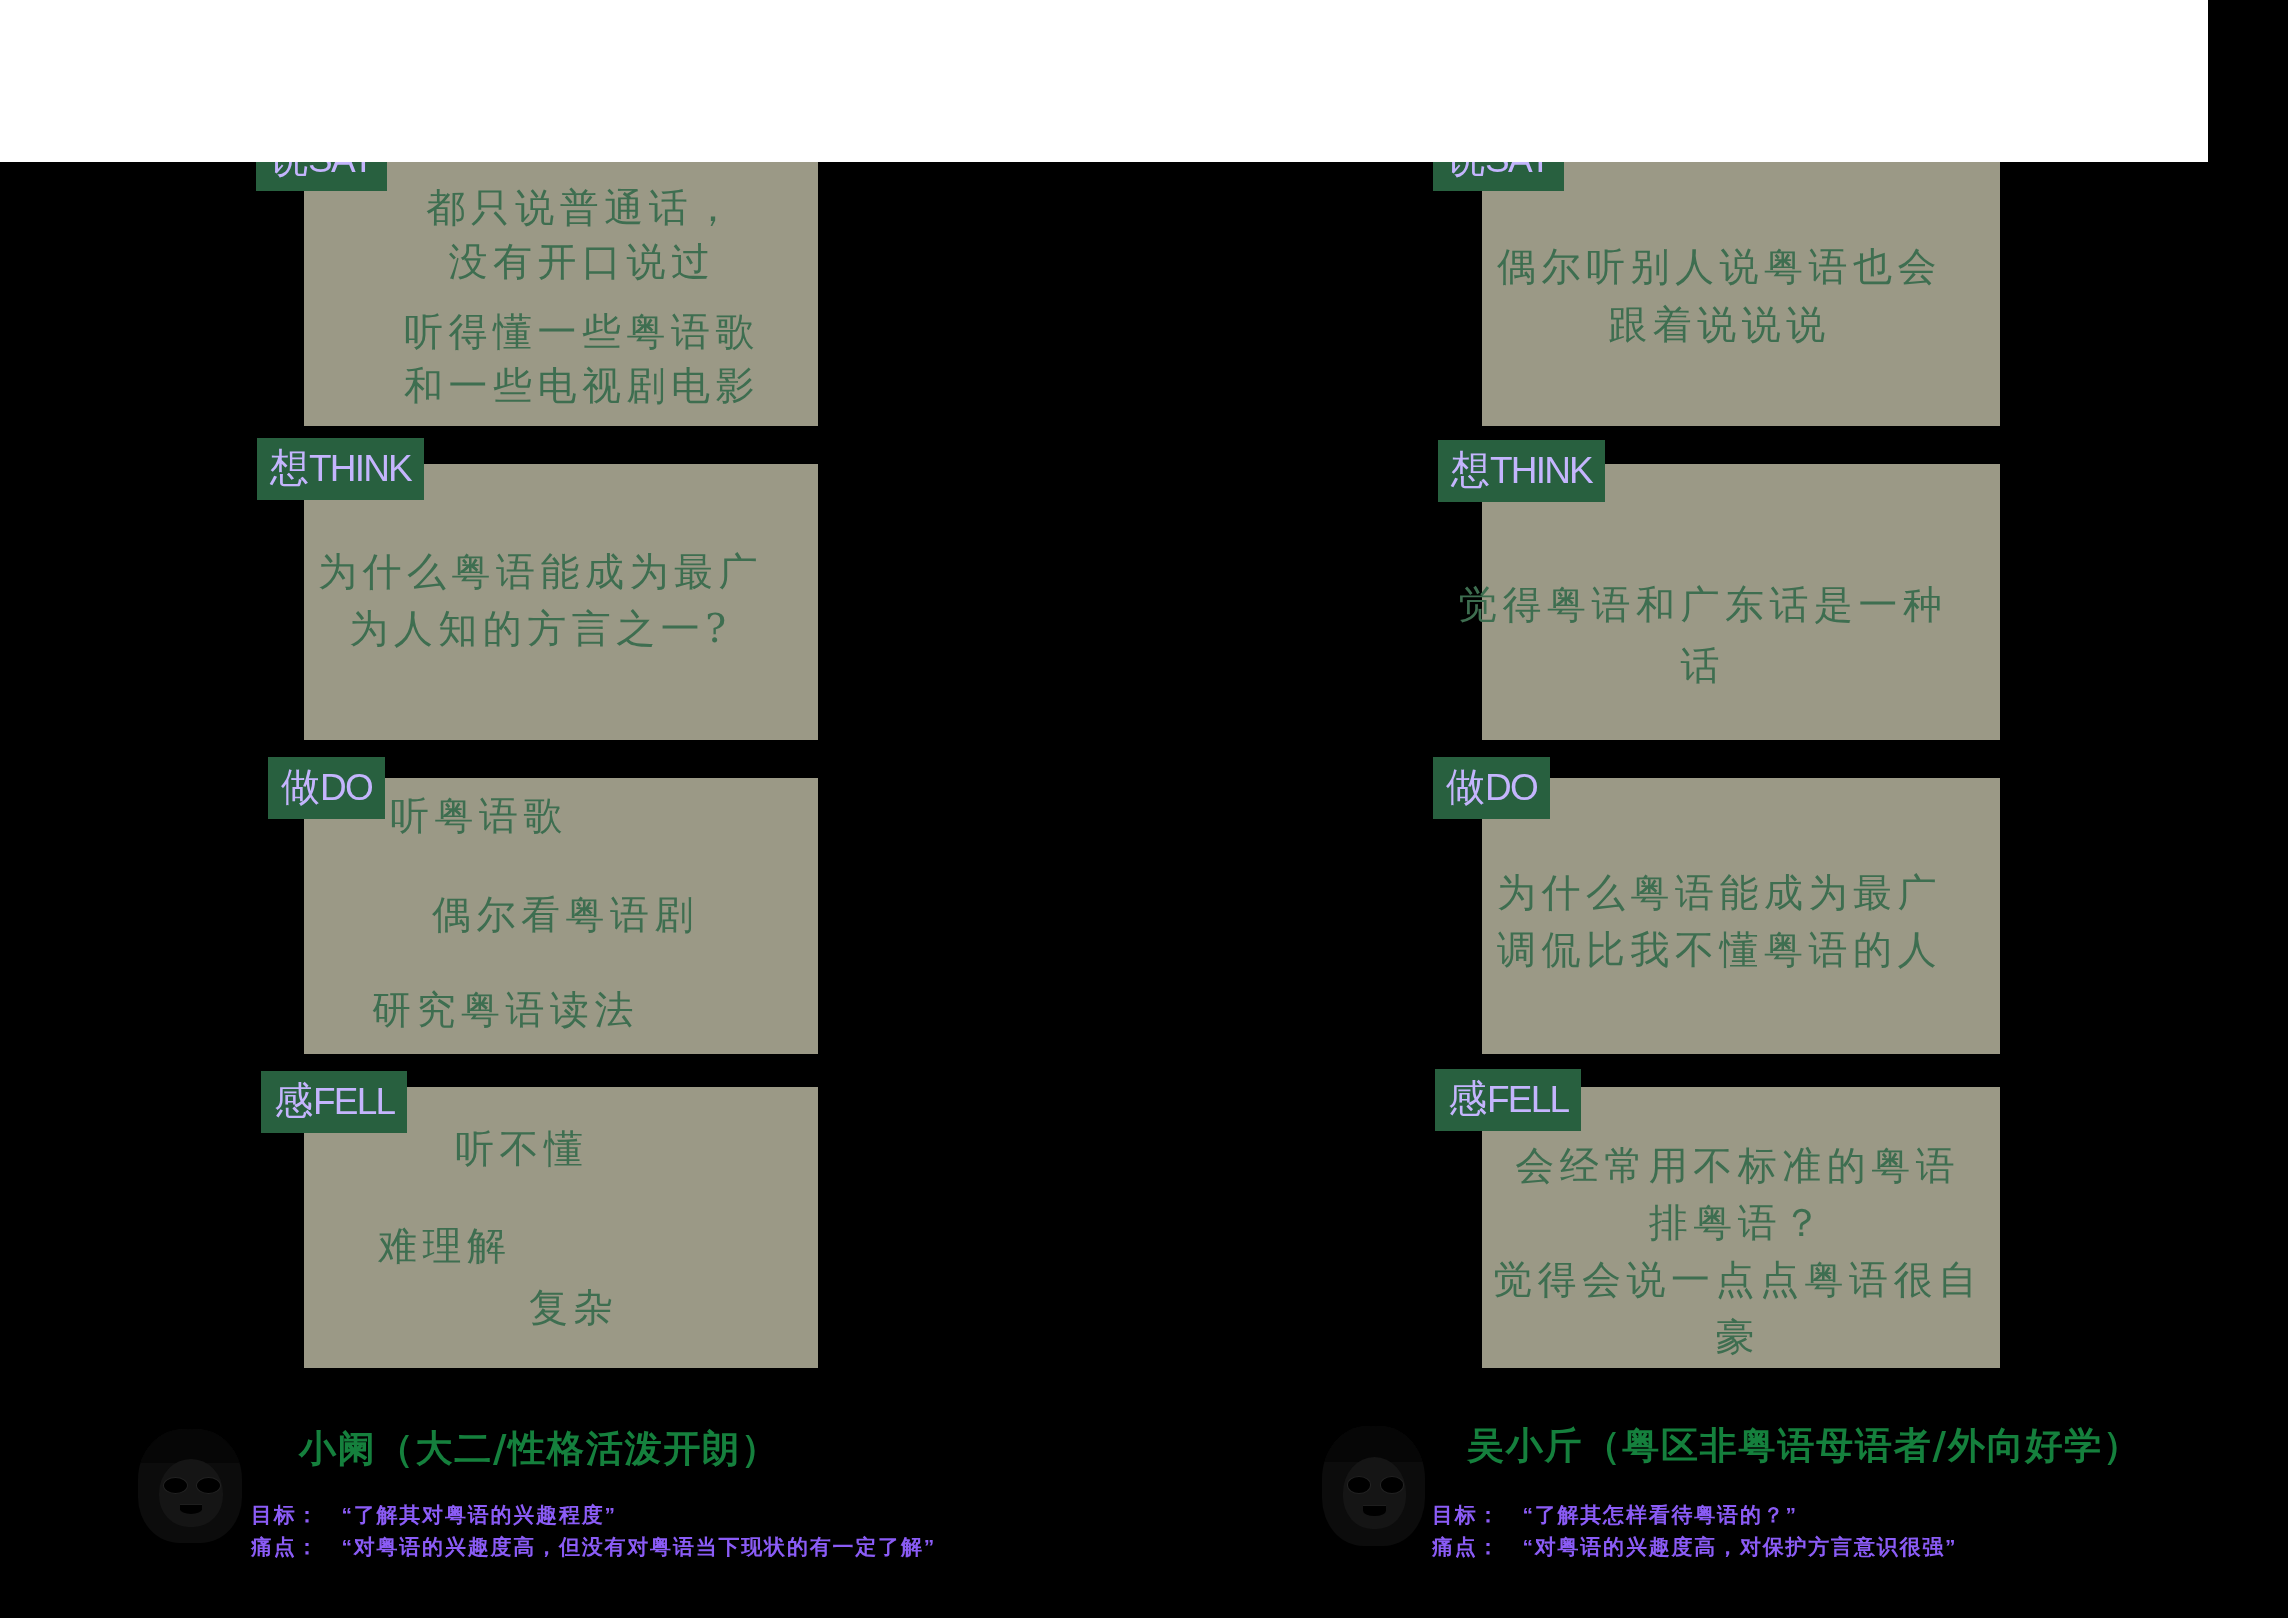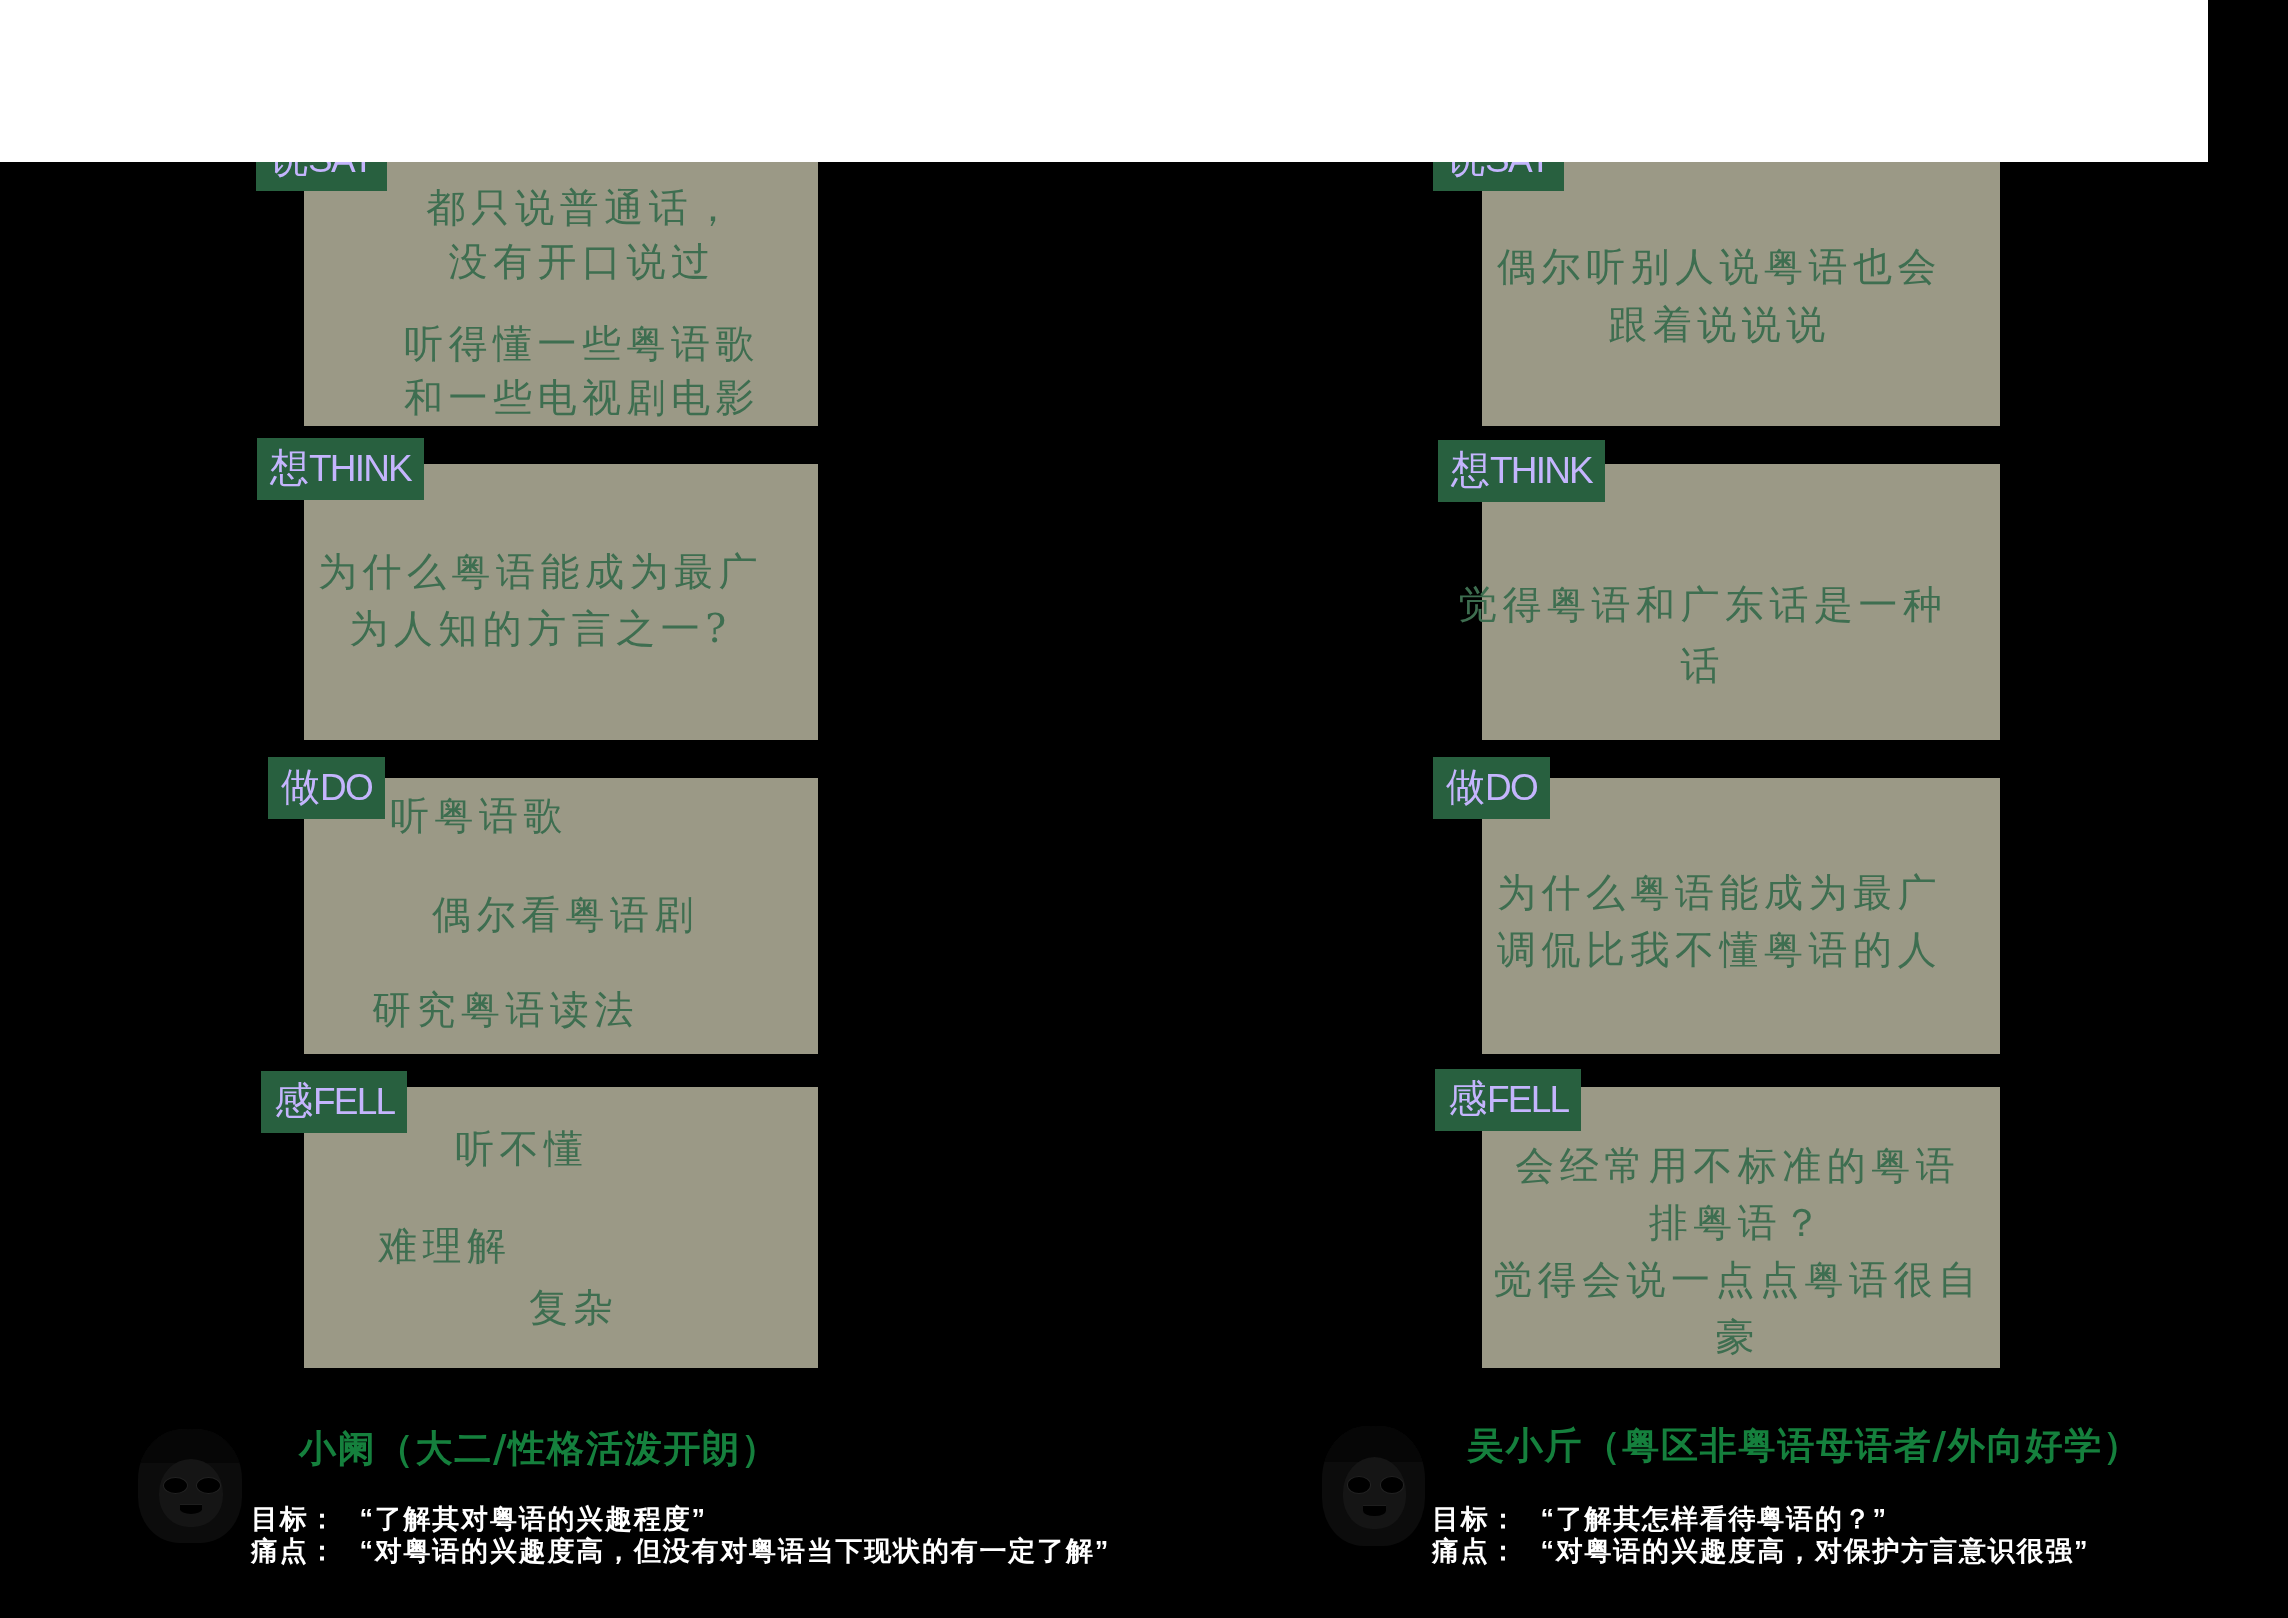--- a/index.html
+++ b/index.html
@@ -60,21 +60,21 @@
   .box-text {
     position: absolute;
     z-index: 3;
     color: #3e6e50;
     font-family: "DejaVu Serif", serif;
     font-size: 39px;
     letter-spacing: 5.5px;
     white-space: nowrap;
   }
   #l-say-text   { left: 404px;  top: 181px; line-height: 54px; }
-  #l-say-text .para-gap { margin-top: 28px; font-family: Liberation Serif, serif; }
+  #l-say-text .para-gap { margin-top: 16px; font-family: Liberation Serif, serif; }
   #l-think-text { left: 318px;  top: 543px; line-height: 57px; }
   #r-say-text   { left: 1497px; top: 238px; line-height: 58px; }
   #r-think-text { left: 1458px; top: 574px; line-height: 61px; }
   #r-do-text    { left: 1497px; top: 864px; line-height: 57px; }
   #r-fell-text  { left: 1493px; top: 1137px; line-height: 57px; }
 
   .float-note { position: absolute; z-index: 3; color: #3e6e50;
     font-family: "DejaVu Serif", serif; font-size: 39px; letter-spacing: 5.5px; white-space: nowrap; }
   #l-do-item-0   { left: 390px; top: 789px;  }
   #l-do-item-1   { left: 432px; top: 888px;  }
@@ -91,23 +91,23 @@
     font-size: 37px;
     letter-spacing: 1.8px;
     white-space: nowrap;
     font-family: "DejaVu Serif", serif;
   }
   #l-name { left: 299px;  top: 1424px; }
   #r-name { left: 1467px; top: 1421px; }
 
   .persona-detail {
     position: absolute; z-index: 2;
-    color: #ffffff;
+    color: #8b5cf6;
     font-weight: bold;
-    font-size: 27px;
+    font-size: 21px;
     letter-spacing: 1.8px;
     white-space: nowrap;
     font-family: "Liberation Sans", sans-serif;
   }
   .persona-detail .detail-label { margin-right: 22px; }
   #l-goal { left: 251px;  top: 1501px; }
   #l-pain { left: 251px;  top: 1533px; }
   #r-goal { left: 1432px; top: 1501px; }
   #r-pain { left: 1432px; top: 1533px; }
 

